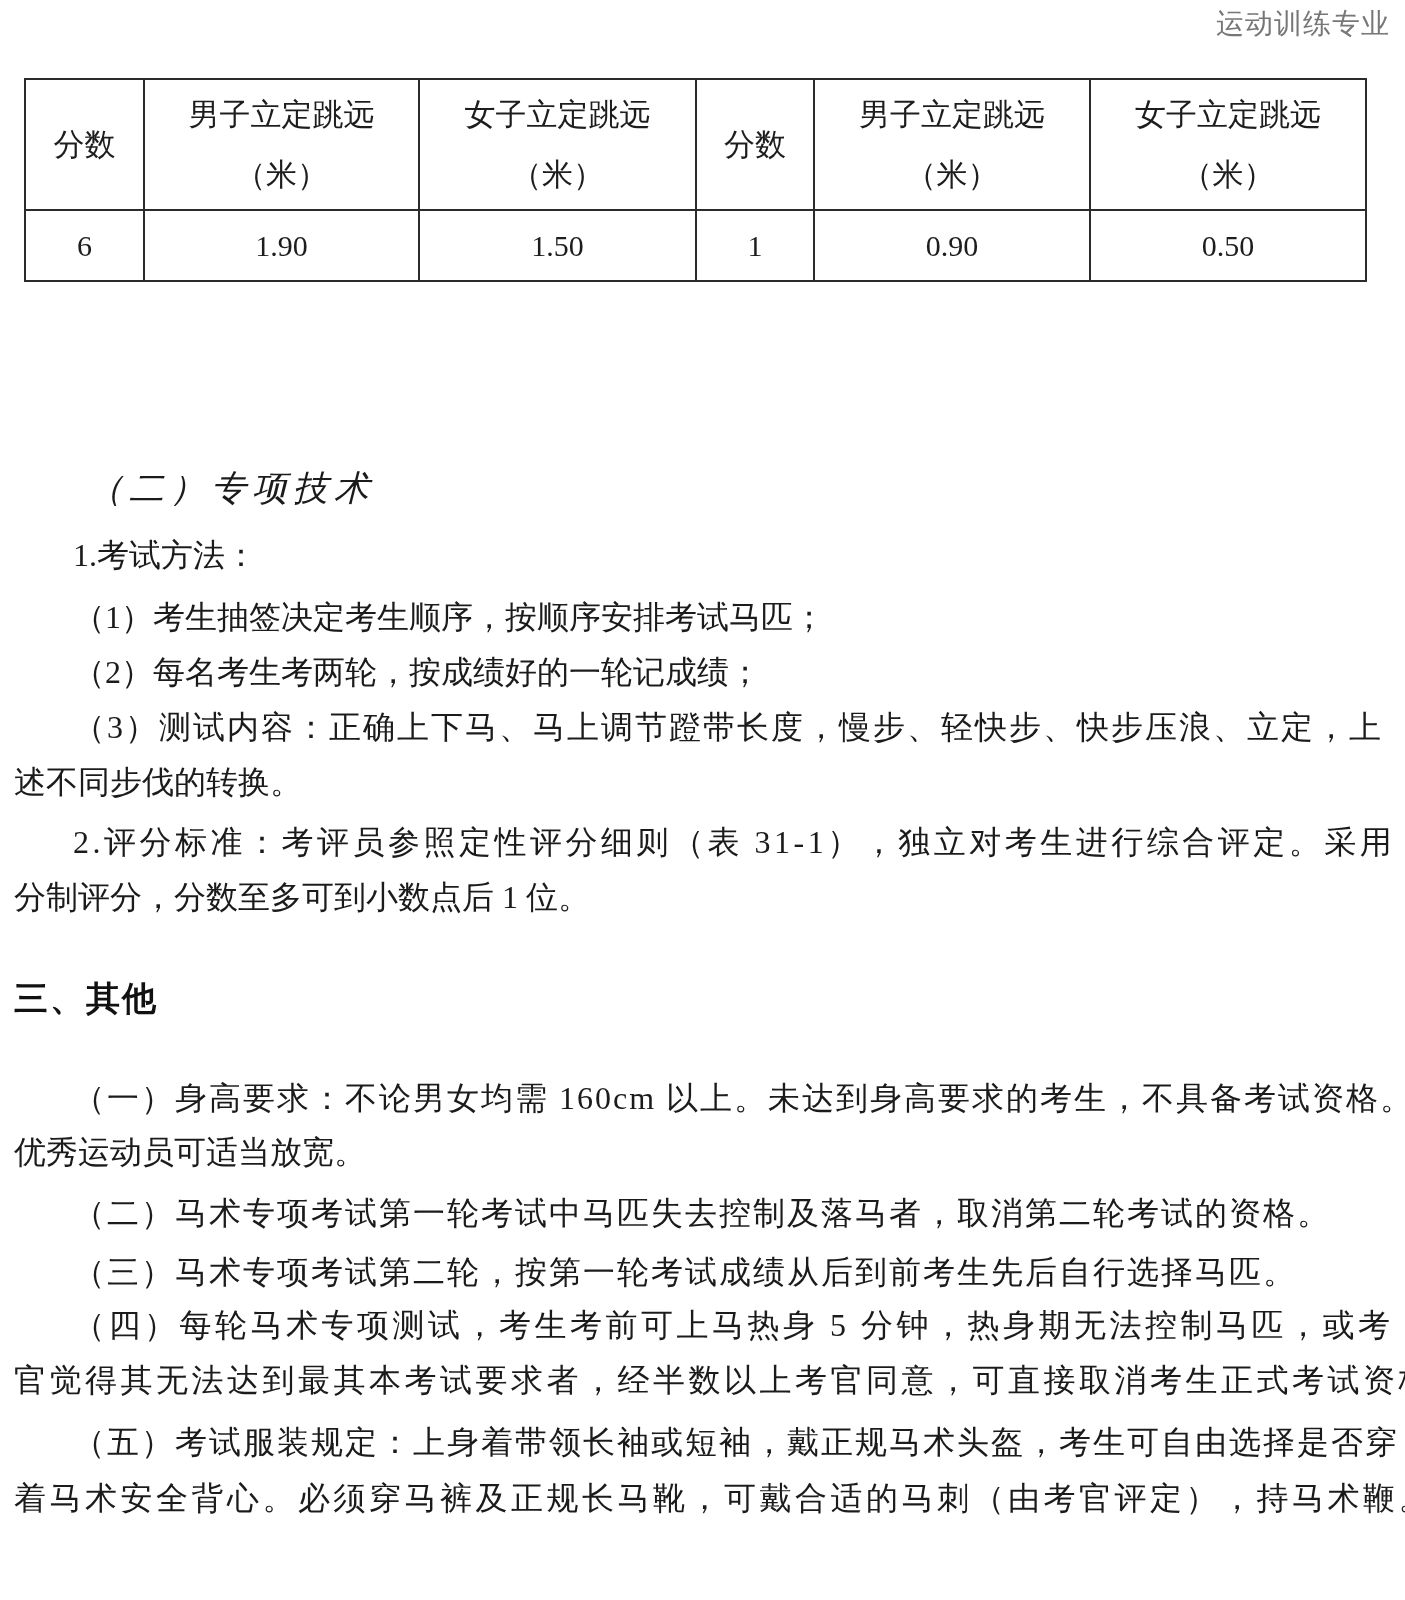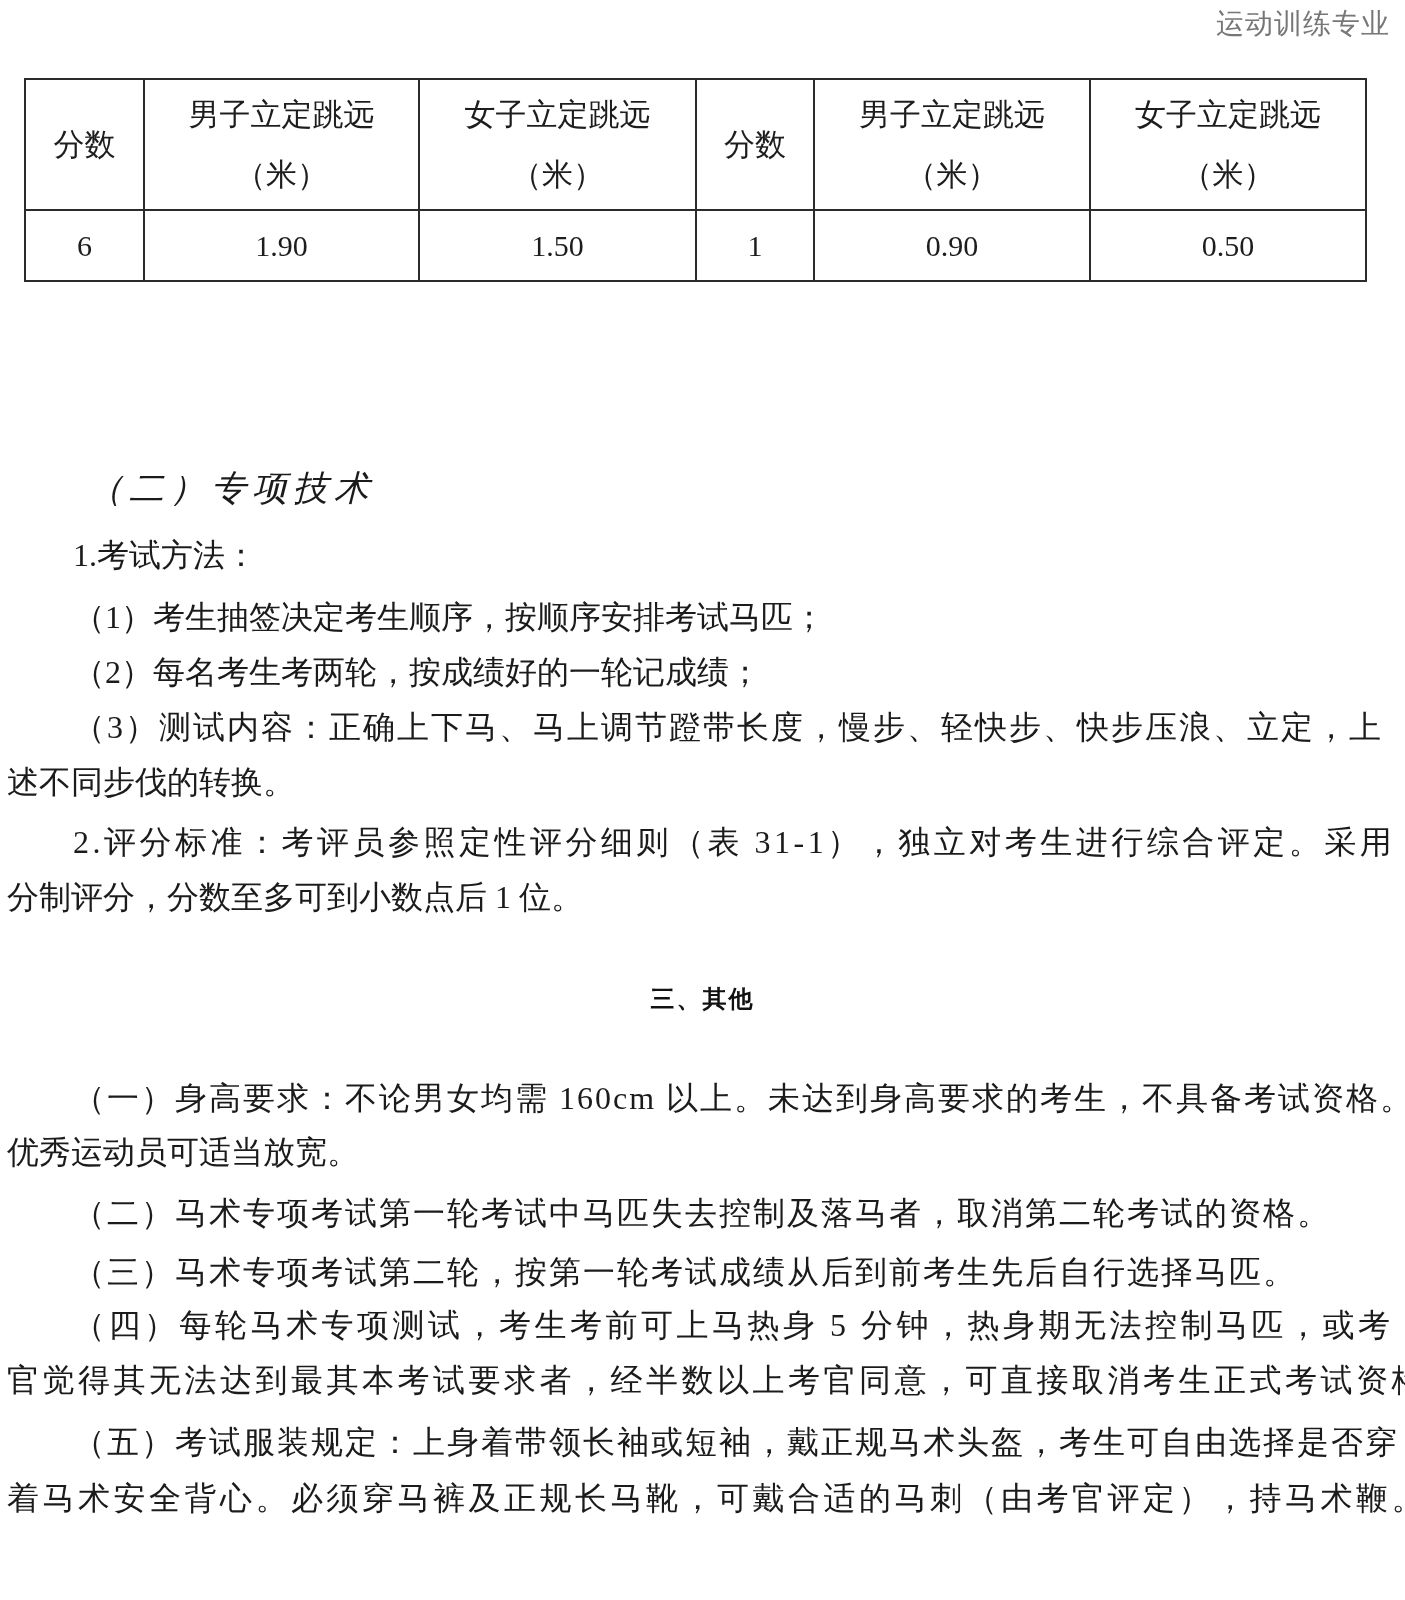--- a/index.html
+++ b/index.html
@@ -51,42 +51,41 @@
     height: 100%;
   }
   .th-title { line-height: 60px; font-size: 31px; }
   .th-unit  { line-height: 60px; font-size: 31px; }
 
   
   .line {
     position: absolute;
     left: 0;
     width: 1398px;
-    padding-left: 7px;
+    padding-left: 14px;
     font-size: 32px;
     line-height: 55px;
     white-space: nowrap;
     color: #1b1b1b;
   }
   .ind    { padding-left: 73px; }
   .sp1    { letter-spacing: 2px; }
   .sp2    { letter-spacing: 3.5px; }
   .kaiti  {
     font-style: italic;
     letter-spacing: 6px;
     padding-left: 88px;
     font-size: 35px;
   }
   .heading {
     font-family: "Liberation Sans", "DejaVu Sans", sans-serif;
     font-weight: bold;
-    font-size: 24px;
+    font-size: 34px;
     letter-spacing: 2px;
     color: #111;
-    text-align: center;
   }
 </style>
 </head>
 <body>
 
 <div class="doc-header">运动训练专业</div>
 
 <table class="score">
   <colgroup>
     <col style="width:119px">

